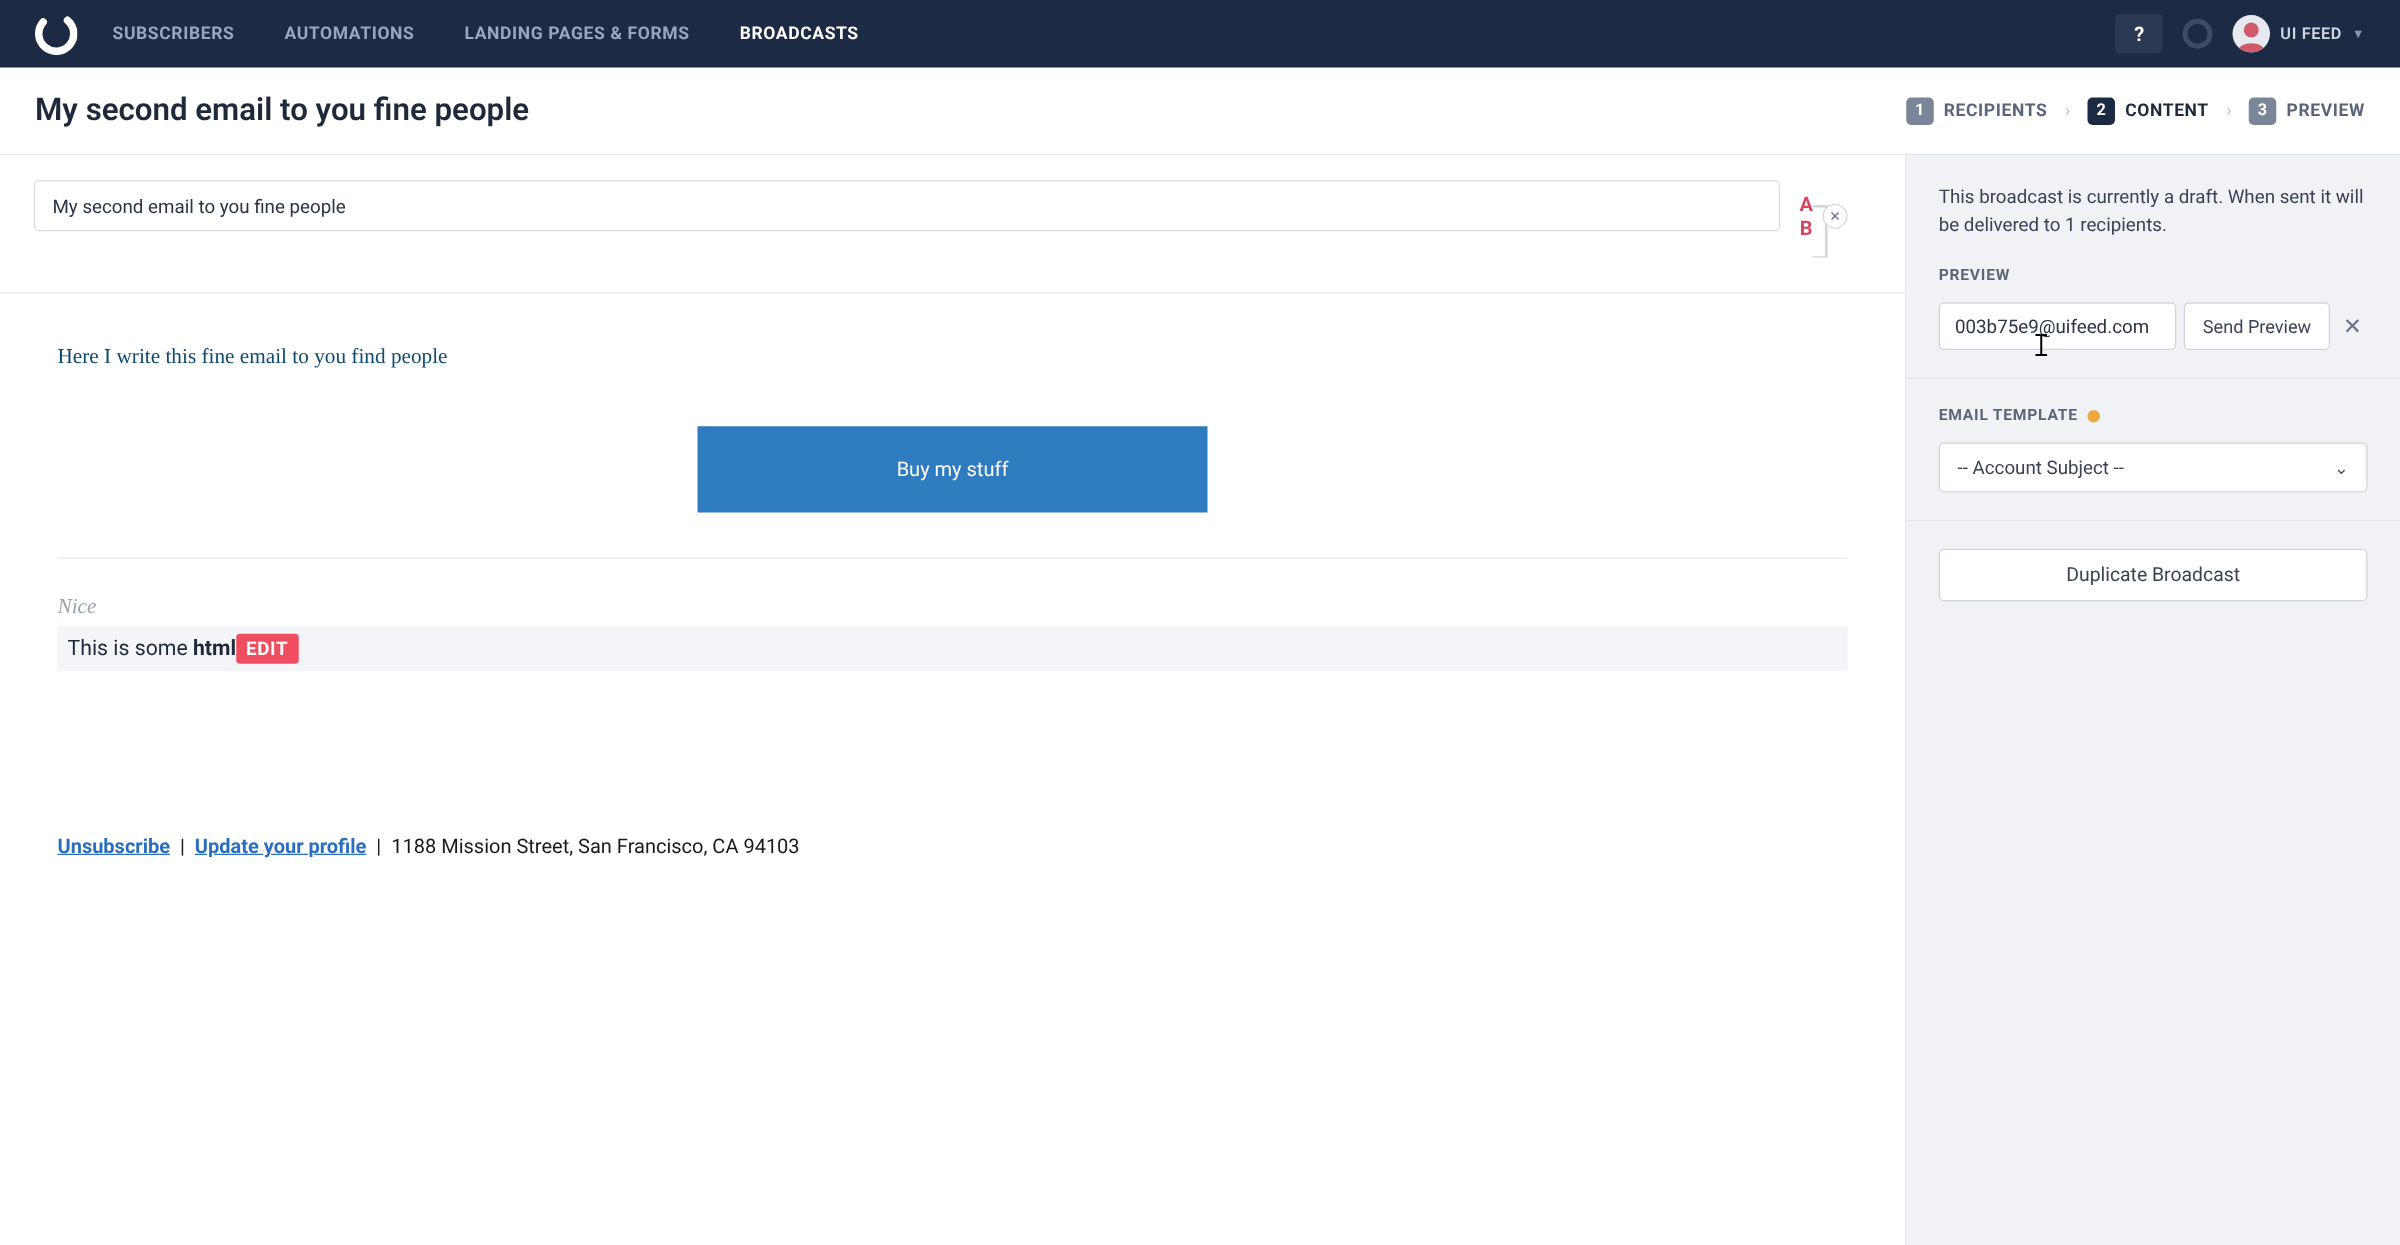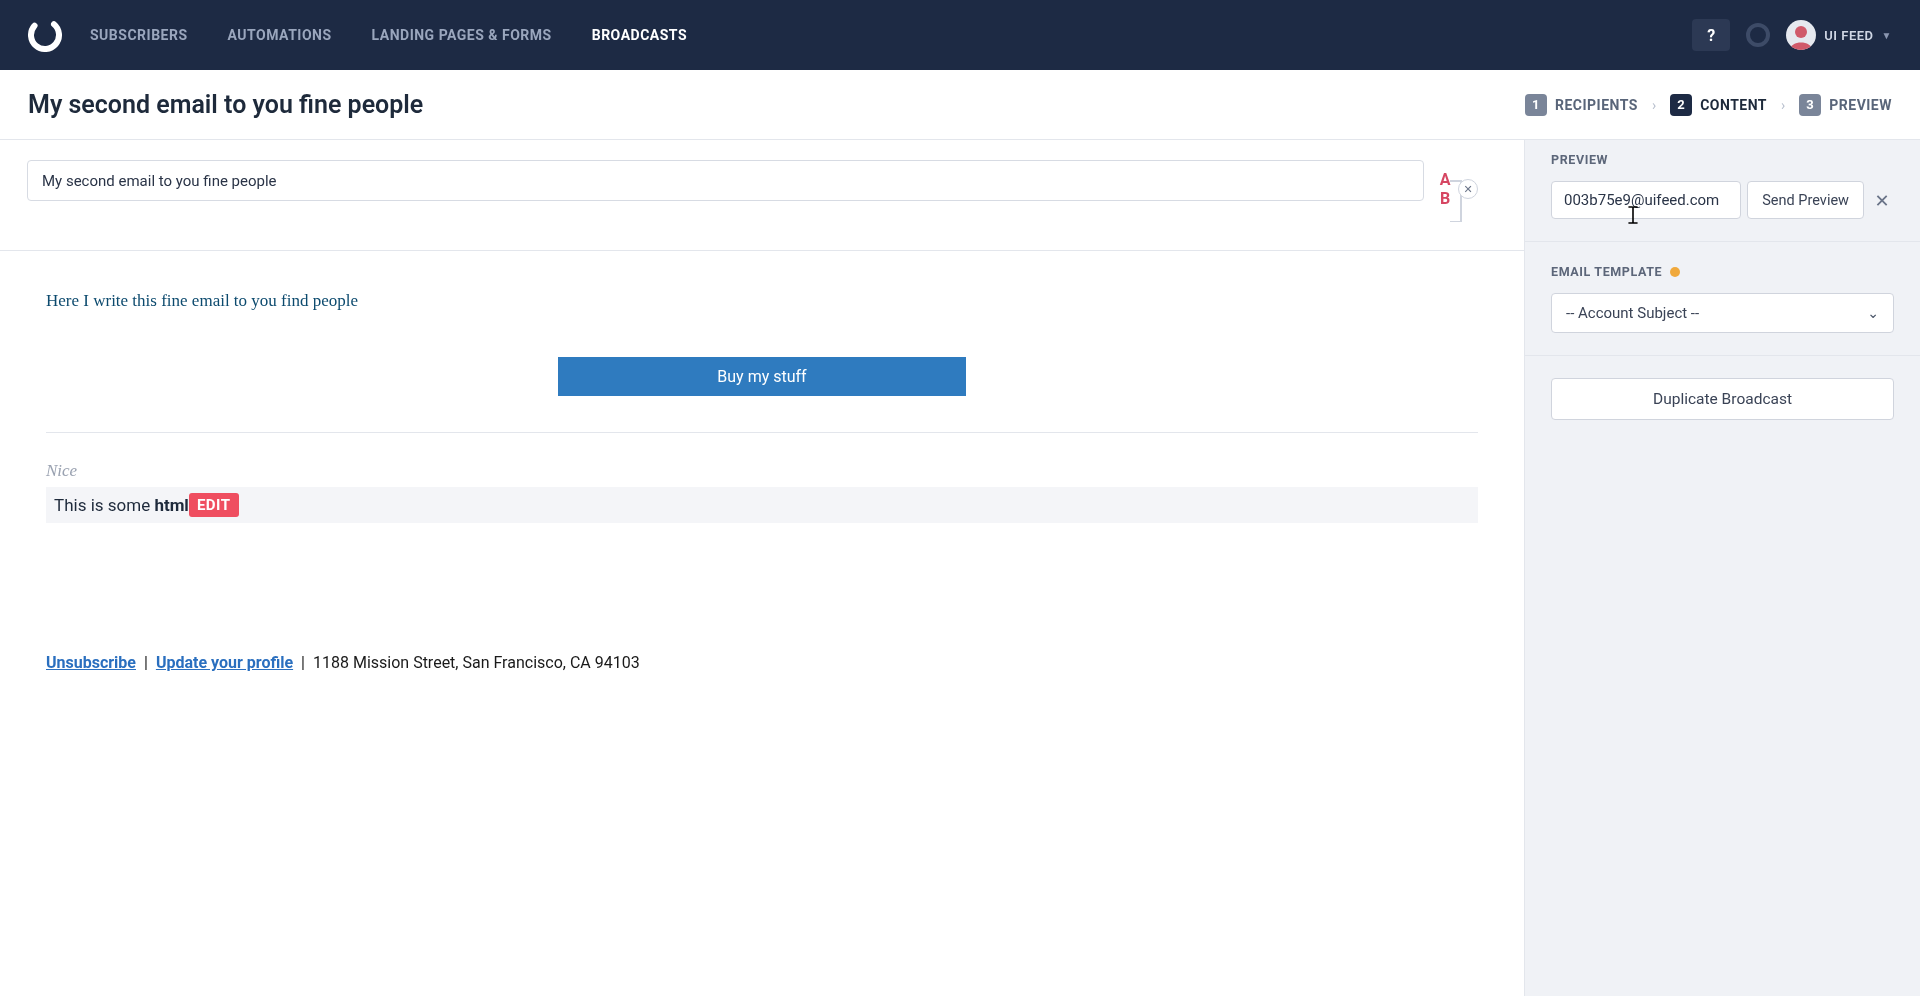--- a/index.html
+++ b/index.html
@@ -1,21 +1,21 @@
 <!DOCTYPE html>
 <html><head>
 <meta charset="utf-8">
 <style>
   * { box-sizing: border-box; margin: 0; padding: 0; font-family: -apple-system, BlinkMacSystemFont, "Segoe UI", Roboto, "Helvetica Neue", Arial, sans-serif; }
   html, body { width: 100%; height: 100%; background: #fff; color: #1e2a3b; }
   a { color: #2a6fbf; text-decoration: underline; cursor: pointer; font-weight: bold; }
 
   
   .topnav {
-    height: 70px;
+    height: 54px;
     background: #1d2a44;
     display: flex;
     align-items: center;
     padding: 0 28px 0 28px;
     color: #cfd6e4;
   }
   .logo {
     width: 34px; height: 34px;
     margin-right: 28px;
     flex-shrink: 0;
@@ -107,21 +107,21 @@
   .ab-area { display: flex; align-items: stretch; }
   .ab-inputs { flex: 1; min-width: 0; }
   .ab-side { width: 70px; position: relative; display: flex; flex-direction: column; justify-content: space-between; padding: 10px 0 10px 14px; }
 
   
   .editor { padding: 40px 46px 20px; }
   .editor p { font-family: Georgia, "Times New Roman", serif; font-size: 17px; color: #0c4a6e; }
   .cta-row { display: flex; justify-content: center; margin: 46px 0 36px; }
   .cta-btn {
     background: #2f7bbf; color: #fff; font-size: 16px; font-family: inherit;
-    padding: 10px 16px; border: none; width: 408px; text-align: center; cursor: pointer;
+    padding: 25px 16px; border: none; width: 408px; text-align: center; cursor: pointer;
   }
   .editor-hr { border: none; border-top: 1px solid #e3e6ec; margin: 0 0 28px; }
   .nice { font-family: Georgia, "Times New Roman", serif; font-style: italic; color: #9aa2b1; font-size: 17px; margin-bottom: 6px; }
   .html-block {
     background: #f4f5f8; padding: 6px 8px; display: flex; align-items: center; 
     font-family: Georgia, "Times New Roman", serif;
   }
   .html-block .txt { font-size: 17px; }
   .html-block .txt b { font-weight: 700; }
   .edit-badge {
@@ -272,20 +272,23 @@
       <span class="sep">|</span>
       <a>Update your profile</a>
       <span class="sep">|</span>
       <span>1188 Mission Street, San Francisco, CA 94103</span>
     </div>
 
   </div>
 
   <div class="side-col">
 
+    <div class="side-block no-border" style="padding-bottom:10px;">
+      <div class="side-text">This broadcast is currently a draft. When sent it will be delivered to 1 recipients.</div>
+    </div>
 
     <div class="side-block" style="padding-top:12px; position:relative;">
       <div class="side-heading">PREVIEW</div>
       <div class="preview-row">
         <input class="preview-input" type="text" value="003b75e9@uifeed.com" style="">
         <button class="send-preview-btn">Send Preview</button>
         <span class="preview-x">✕</span>
       </div>
       <svg class="cursor-caret" style="left:100px; top:66px;" viewBox="0 0 16 18">
         <path d="M4 1 h3 M9 1 h3 M8 1 v16 M4 17 h3 M9 17 h3" stroke="#000" stroke-width="1.6" fill="none" stroke-linecap="round"></path>

